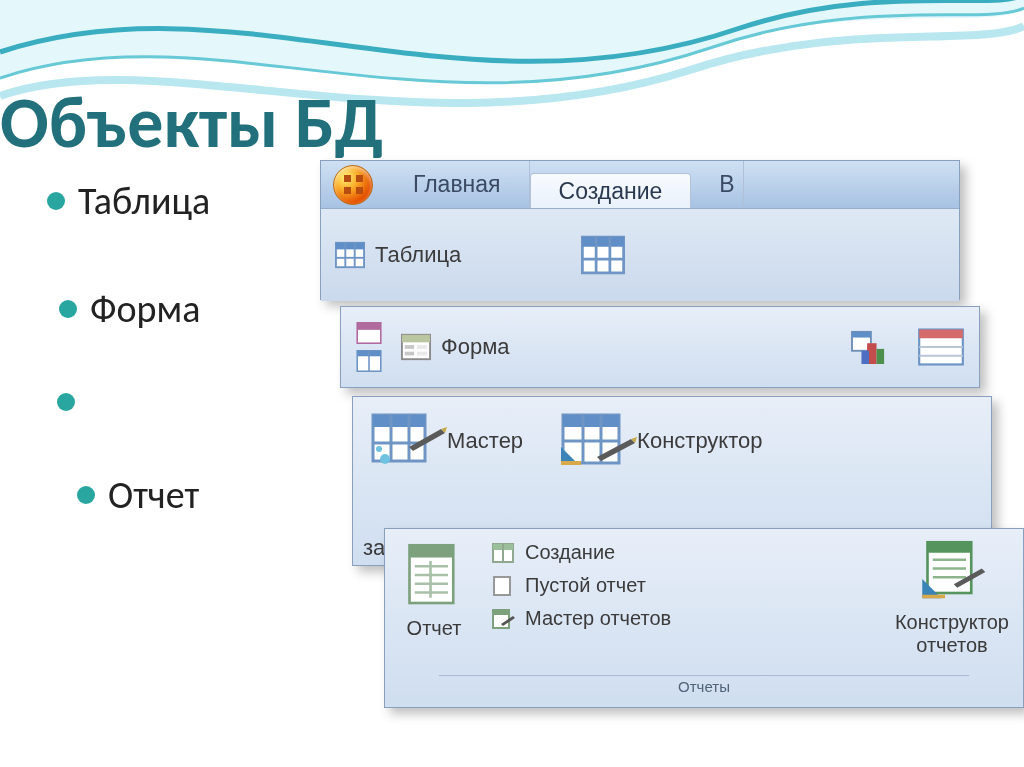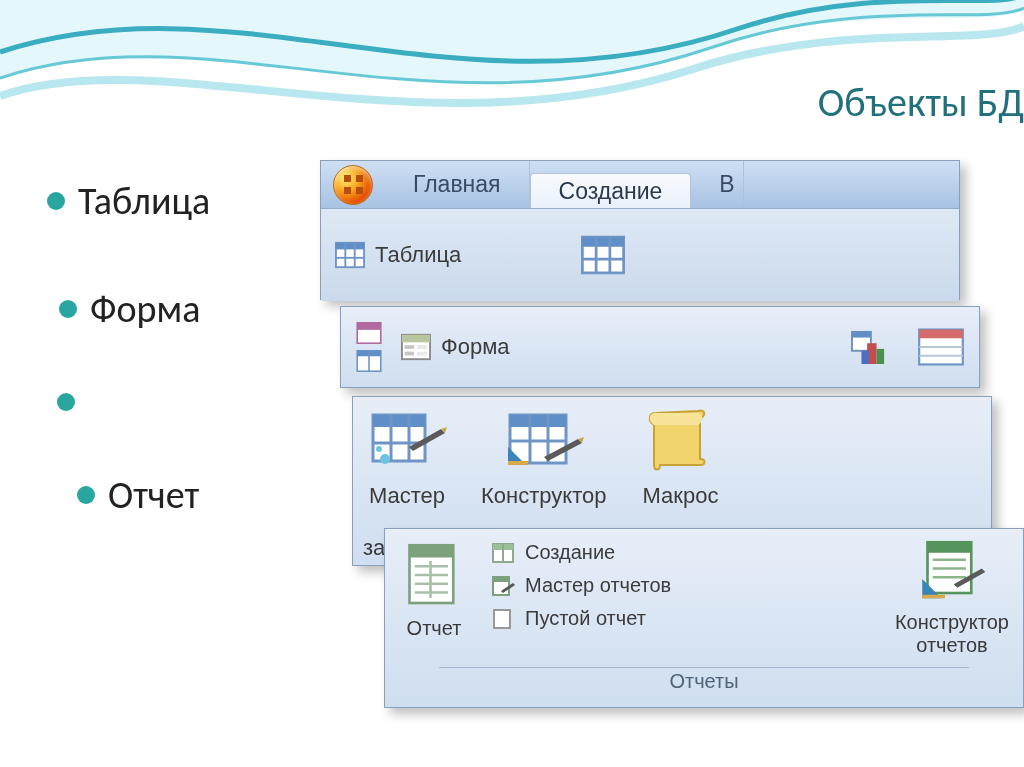--- a/index.html
+++ b/index.html
@@ -14,23 +14,23 @@
   
   .swoosh {
     position: absolute; top: 0; left: 0; width: 1024px; height: 120px;
     pointer-events: none;
   }
 
   .title {
     position: absolute;
     left: 0; right: 0;
     top: 78px;
-    text-align: right;
-    font-size: 40px;
-    font-weight: 400;
+    text-align: left;
+    font-size: 72px;
+    font-weight: 700;
     color: #21707c;
   }
 
   .bullets {
     position: absolute;
     left: 48px;
     top: 178px;
     width: 280px;
     font-size: 38px;
     color: #222;
@@ -119,31 +119,31 @@
 
   
   .p2 { left: 20px; top: 146px; width: 640px; height: 82px; padding: 10px 14px; }
   .p2-row { display: flex; align-items: center; gap: 18px; height: 100%; }
   .p2-row .ico-label { flex: 0 0 auto; }
   .rightblk { margin-left: auto; display: flex; align-items: center; gap: 28px; }
 
   
   .p3 { left: 32px; top: 236px; width: 640px; height: 170px; padding: 8px 14px 4px; }
   .big-row { display: flex; align-items: flex-start; gap: 34px; height: 100%; }
-  .big-item { display: flex; flex-direction: column; align-items: center; gap: 6px; font-size: 22px; color: #3b3b3b; }
+  .big-item { display: flex; flex-direction: row; align-items: center; font-size: 22px; color: #3b3b3b; }
   .p3 .trunc-left { position:absolute; left:10px; bottom:4px; font-size:22px; }
 
   
   .p4 { left: 64px; top: 368px; width: 640px; height: 180px; padding: 8px 14px 20px; }
   .p4-inner { display: flex; gap: 22px; height: 130px; }
   .col-a { display:flex; flex-direction:column; align-items:center; gap:4px; font-size:20px; }
   .col-b { display:flex; flex-direction:column; gap:10px; font-size:20px; padding-top:4px; }
   .col-b .ico-label { font-size: 20px; }
   .col-c { display:flex; flex-direction:column; align-items:center; gap:4px; font-size:20px; margin-left:auto; }
-  .grp-label { text-align:center; font-size:20px; color:#516378; border-top:1px solid #a8bad1; margin:0 40px; padding-top:2px;}
+  .grp-label { text-align:center; font-size:15px; color:#516378; border-top:1px solid #a8bad1; margin:8px 40px; padding-top:2px;}
 
   
   svg { display: block; }
   .ic24 { width: 30px; height: 28px; }
   .ic64 { width: 80px; height: 72px; }
 
 </style>
 </head>
 <body>
 
@@ -280,27 +280,20 @@
             <line x1="26" y1="10" x2="26" y2="58" stroke="#6e95c4" stroke-width="3"></line>
             <line x1="44" y1="10" x2="44" y2="58" stroke="#6e95c4" stroke-width="3"></line>
             <line x1="6" y1="36" x2="62" y2="36" stroke="#6e95c4" stroke-width="3"></line>
             <polygon points="44,56 78,38 74,34 40,52" fill="#5a5a5a"></polygon>
             <polygon points="74,34 78,38 80,32" fill="#c8a94a"></polygon>
             <polygon points="4,60 22,60 4,42" fill="#3a84b7"></polygon>
             <rect x="4" y="56" width="20" height="4" fill="#d7a94a"></rect>
           </svg>
           <span>Конструктор</span>
         </div>
-        <div class="big-item">
-          <svg class="ic64" viewBox="0 0 80 72">
-            <path d="M16 8 C 8 8 8 16 14 20 L14 60 C14 66 20 66 20 60 L60 60 C66 60 66 54 60 54 L60 14 C66 10 66 4 58 6 Z" fill="#f3d36b" stroke="#c8a236" stroke-width="2"></path>
-            <path d="M16 8 C 8 8 8 16 14 20 L58 20 C64 16 64 8 56 8 Z" fill="#f7e39a"></path>
-          </svg>
-          <span>Макрос</span>
-        </div>
       </div>
       <span class="trunc-left">за</span>
     </div>
 
     <div class="panel p4">
       <div class="p4-inner">
         <div class="col-a">
           <svg class="ic64" viewBox="0 0 80 80" style="width:70px;height:76px">
             <rect x="12" y="6" width="50" height="66" fill="#fff" stroke="#7da07d" stroke-width="3"></rect>
             <rect x="12" y="6" width="50" height="14" fill="#7da07d"></rect>
@@ -316,31 +309,31 @@
           <div class="ico-label">
             <svg viewBox="0 0 24 22" style="width:24px;height:22px">
               <rect x="2" y="2" width="20" height="18" fill="#fff" stroke="#8fa88f" stroke-width="2"></rect>
               <rect x="2" y="2" width="20" height="6" fill="#9bbf9b"></rect>
               <line x1="12" y1="2" x2="12" y2="20" stroke="#8fa88f" stroke-width="2"></line>
             </svg>
             <span>Создание</span>
           </div>
           <div class="ico-label">
             <svg viewBox="0 0 24 22" style="width:24px;height:22px">
+              <rect x="3" y="2" width="16" height="18" fill="#fff" stroke="#999" stroke-width="2"></rect>
+            </svg>
+            <span>Пустой отчет</span>
+          </div>
+          <div class="ico-label">
+            <svg viewBox="0 0 24 22" style="width:24px;height:22px">
               <rect x="2" y="2" width="16" height="18" fill="#fff" stroke="#7da07d" stroke-width="2"></rect>
               <rect x="2" y="2" width="16" height="5" fill="#7da07d"></rect>
               <polygon points="12,18 24,10 22,8 10,16" fill="#555"></polygon>
             </svg>
             <span>Мастер отчетов</span>
-          </div>
-          <div class="ico-label">
-            <svg viewBox="0 0 24 22" style="width:24px;height:22px">
-              <rect x="3" y="2" width="16" height="18" fill="#fff" stroke="#999" stroke-width="2"></rect>
-            </svg>
-            <span>Пустой отчет</span>
           </div>
         </div>
         <div class="col-c">
           <svg class="ic64" viewBox="0 0 80 80" style="width:70px;height:70px">
             <rect x="12" y="6" width="50" height="58" fill="#fff" stroke="#55945c" stroke-width="3"></rect>
             <rect x="12" y="6" width="50" height="12" fill="#55945c"></rect>
             <line x1="18" y1="26" x2="56" y2="26" stroke="#8cb58c" stroke-width="3"></line>
             <line x1="18" y1="36" x2="56" y2="36" stroke="#8cb58c" stroke-width="3"></line>
             <line x1="18" y1="46" x2="56" y2="46" stroke="#8cb58c" stroke-width="3"></line>
             <polygon points="6,70 28,70 6,48" fill="#3a84b7"></polygon>

